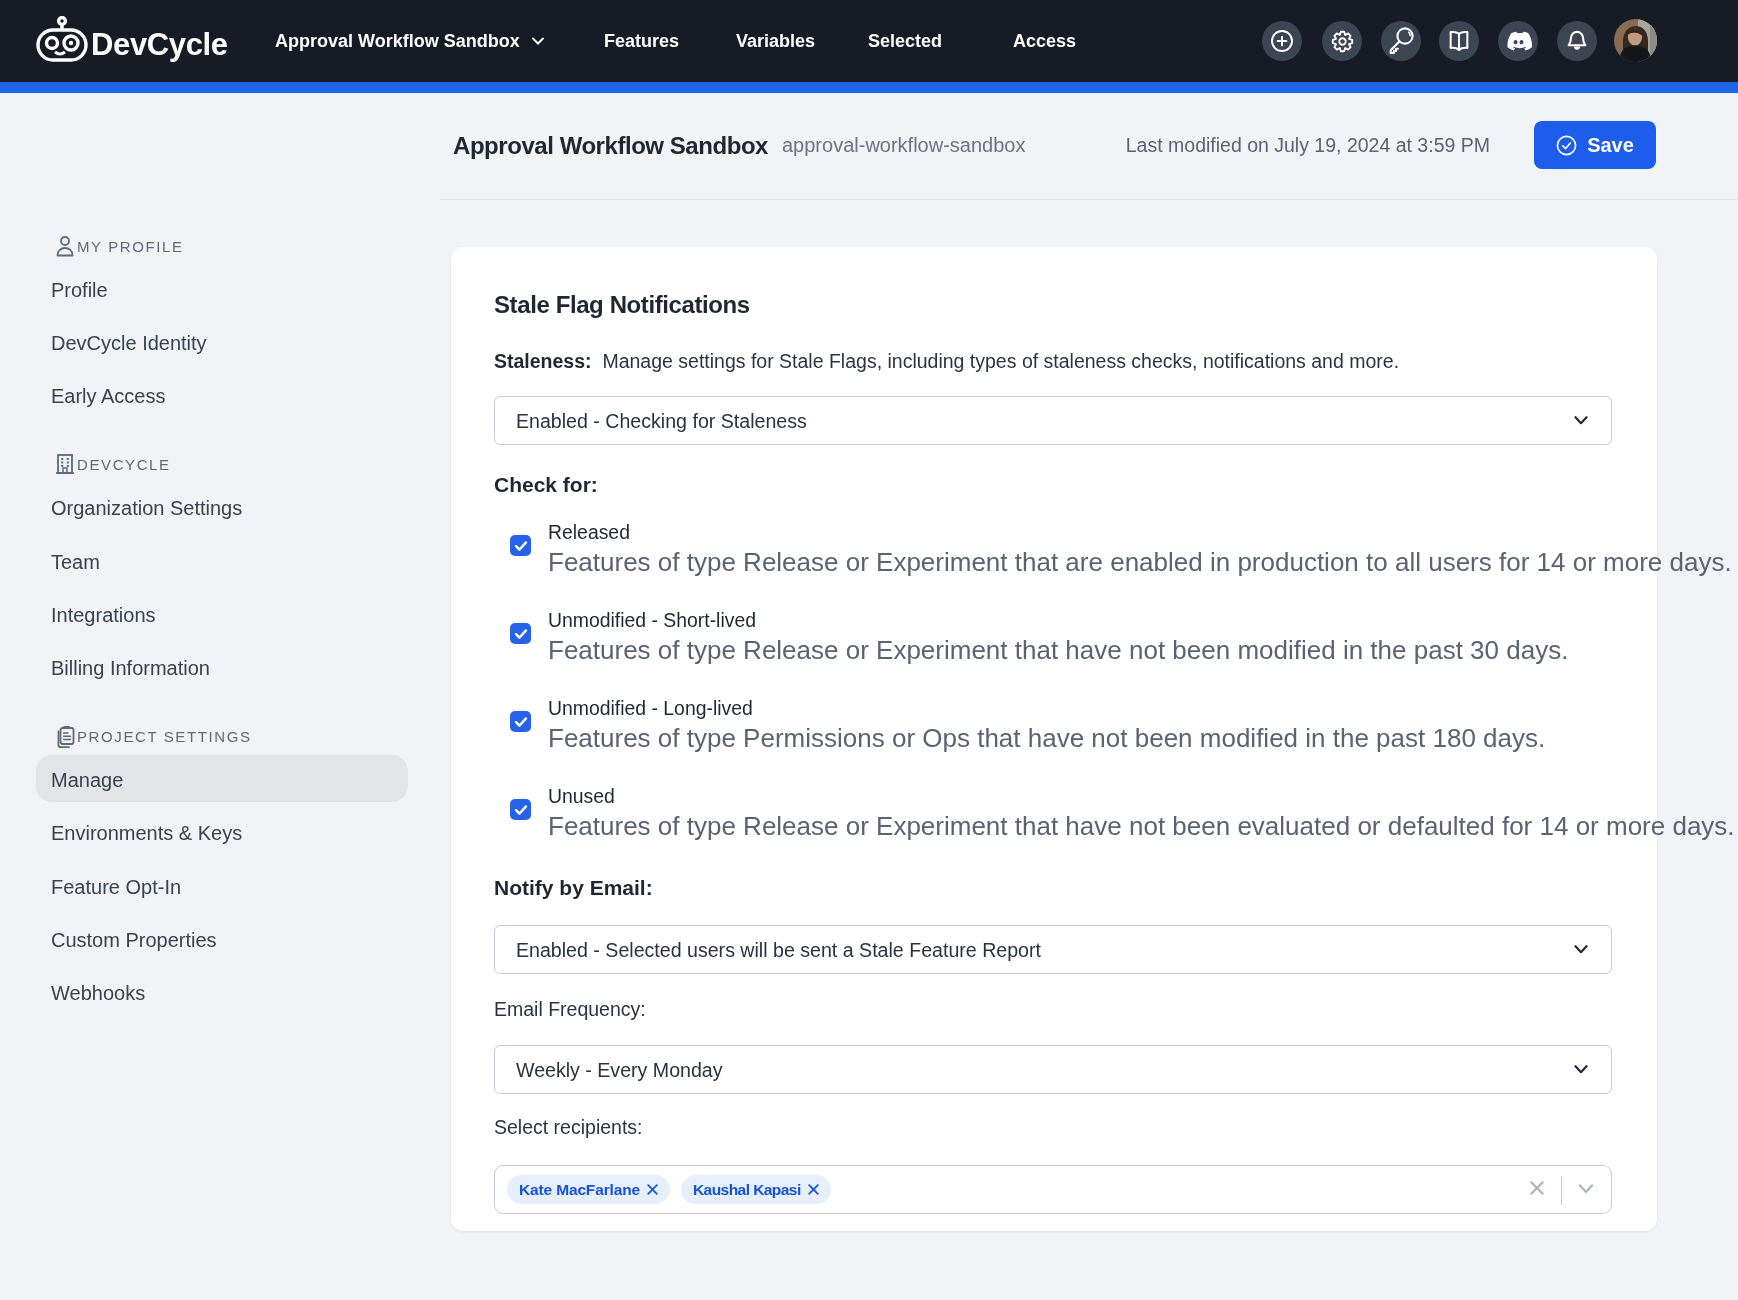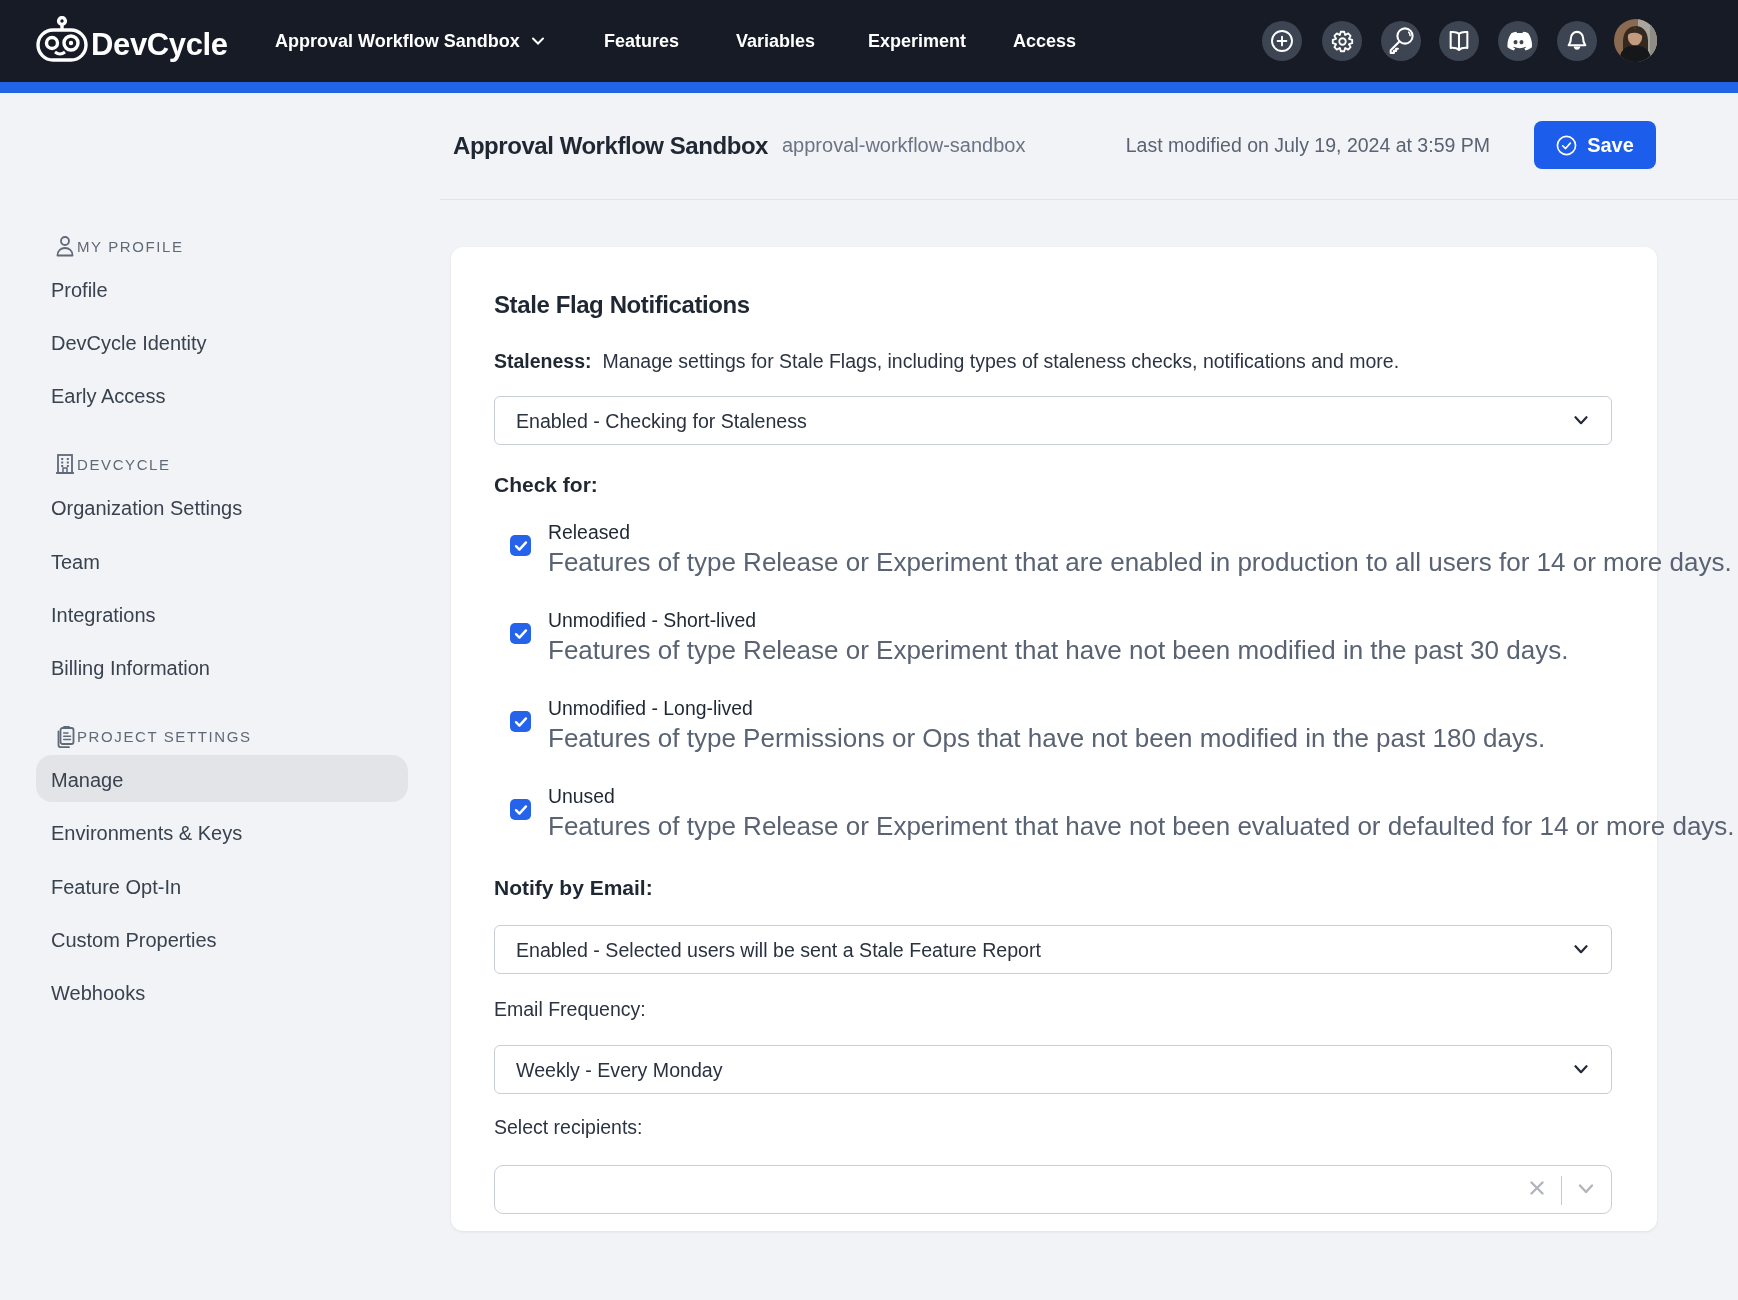--- a/index.html
+++ b/index.html
@@ -53,21 +53,21 @@
       <circle cx="27" cy="5" r="3.4"></circle>
     </g>
     <text x="56" y="39" fill="#fff" font-size="31" font-weight="bold" font-family="Liberation Sans" textLength="137">DevCycle</text>
   </svg>
   <div class="navlink" style="left:275px;">Approval Workflow Sandbox</div>
   <svg class="abs" style="left:531px;top:36px" width="14" height="10" viewBox="0 0 14 10">
       <path d="M2 2.5 L7 7.5 L12 2.5" stroke="#fff" stroke-width="2" fill="none" stroke-linecap="round"></path>
     </svg>
   <div class="navlink" style="left:604px;">Features</div>
   <div class="navlink" style="left:736px;">Variables</div>
-  <div class="navlink" style="left:868px;">Experiment</div>
+  <div class="navlink" style="left:868px;">Selected</div>
   <div class="navlink" style="left:1013px;">Access</div>
 
   <div class="iconcirc" style="left:1262px;">
     <svg width="24" height="24" viewBox="0 0 24 24">
         <circle cx="12" cy="12" r="10" stroke="#fff" stroke-width="1.9" fill="none"></circle>
         <path d="M12 7.6 v8.8 M7.6 12 h8.8" stroke="#fff" stroke-width="1.9" stroke-linecap="round"></path>
       </svg>
   </div>
   <div class="iconcirc" style="left:1322px;">
     <svg width="23" height="23" viewBox="0 0 24 24">
@@ -227,20 +227,28 @@
 <div class="clabel" style="top:998px">Email Frequency:</div>
 <div class="sel" style="top:1045px">
     <div class="txt">Weekly - Every Monday</div>
     <svg class="chev" width="14" height="11" viewBox="0 0 14 11">
       <path d="M1.5 2.2 L7 8.2 L12.5 2.2" stroke="#232b38" stroke-width="2.2" fill="none" stroke-linecap="round" stroke-linejoin="round"></path>
     </svg>
   </div>
 
 <div class="clabel" style="top:1116px">Select recipients:</div>
 <div class="sel" style="top:1165px;border-radius:9px;">
+  <div class="abs" style="left:12px;top:9px;display:flex;gap:11px;">
+    <div class="pill">Kate MacFarlane <svg width="11" height="11" viewBox="0 0 11 11">
+          <path d="M1.2 1.2 L9.8 9.8 M9.8 1.2 L1.2 9.8" stroke="#1454d4" stroke-width="1.7" stroke-linecap="round"></path>
+        </svg></div>
+    <div class="pill" style="letter-spacing:-0.55px;">Kaushal Kapasi <svg width="11" height="11" viewBox="0 0 11 11">
+          <path d="M1.2 1.2 L9.8 9.8 M9.8 1.2 L1.2 9.8" stroke="#1454d4" stroke-width="1.7" stroke-linecap="round"></path>
+        </svg></div>
+  </div>
   <svg class="abs" style="right:67px;top:15px" width="14" height="14" viewBox="0 0 14 14">
       <path d="M1.5 1.5 L12.5 12.5 M12.5 1.5 L1.5 12.5" stroke="#b2b6bc" stroke-width="2.4" stroke-linecap="round"></path>
     </svg>
   <div class="abs" style="right:49px;top:10px;width:1px;height:29px;background:#c6c9cd;"></div>
   <svg class="abs" style="right:17px;top:17px" width="16" height="12" viewBox="0 0 16 12">
       <path d="M2 2.5 L8 9 L14 2.5" stroke="#b2b6bc" stroke-width="2.4" fill="none" stroke-linecap="round" stroke-linejoin="round"></path>
     </svg>
 </div>
 
 </body></html>

